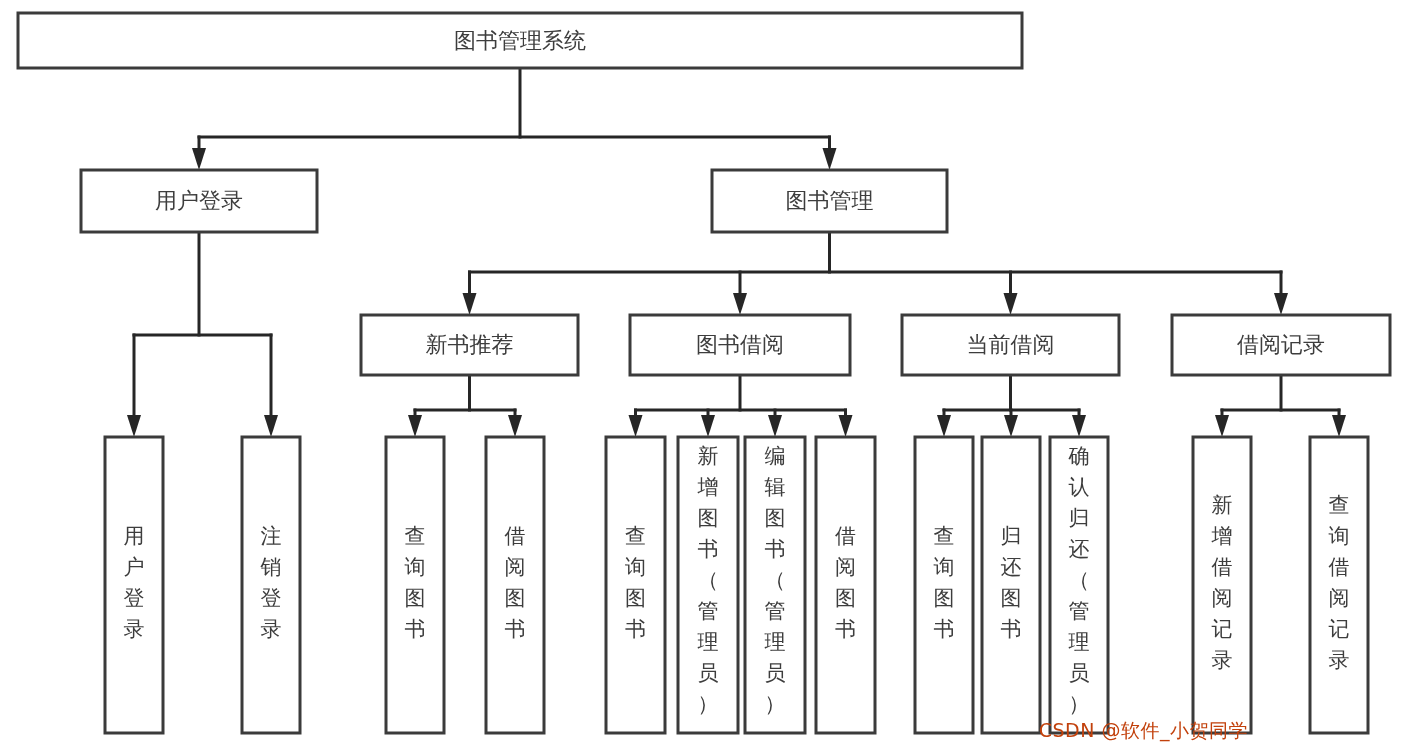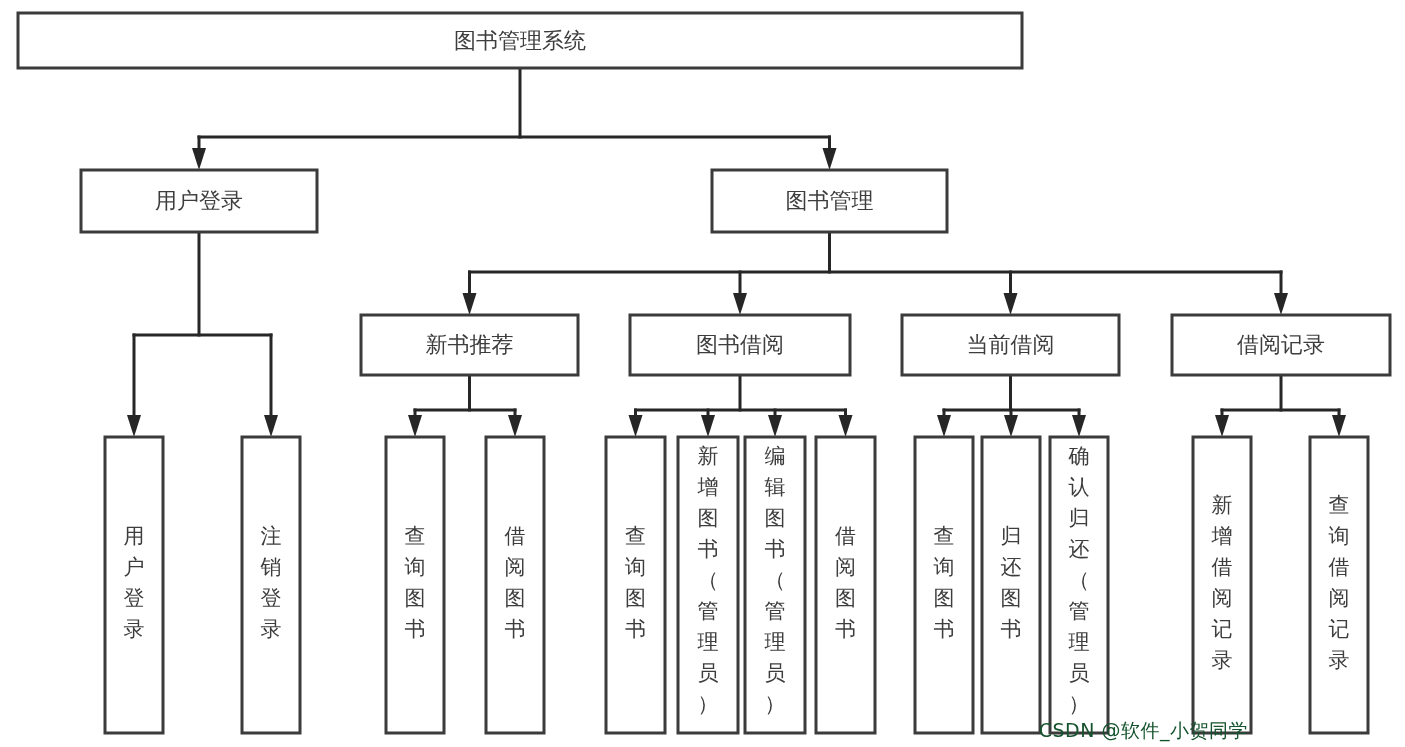--- a/index.html
+++ b/index.html
@@ -54,21 +54,21 @@
     font-family: "DejaVu Sans", "Liberation Sans", sans-serif;
     font-size: 21px;
     text-anchor: middle;
   }
   .watermark-text {
     position: absolute;
     right: 8px;
     bottom: 3px;
     font-family: "DejaVu Sans", "Liberation Sans", sans-serif;
     font-size: 19px;
-    color: #14532d;
+    color: #c2410c;
     white-space: nowrap;
     letter-spacing: 0.5px;
   }
 </style>
 </head>
 <body>
 
 <div id="diagram-root">
   <svg id="tree-svg" viewBox="0 0 1405 747">
     <g id="connectors-layer">

